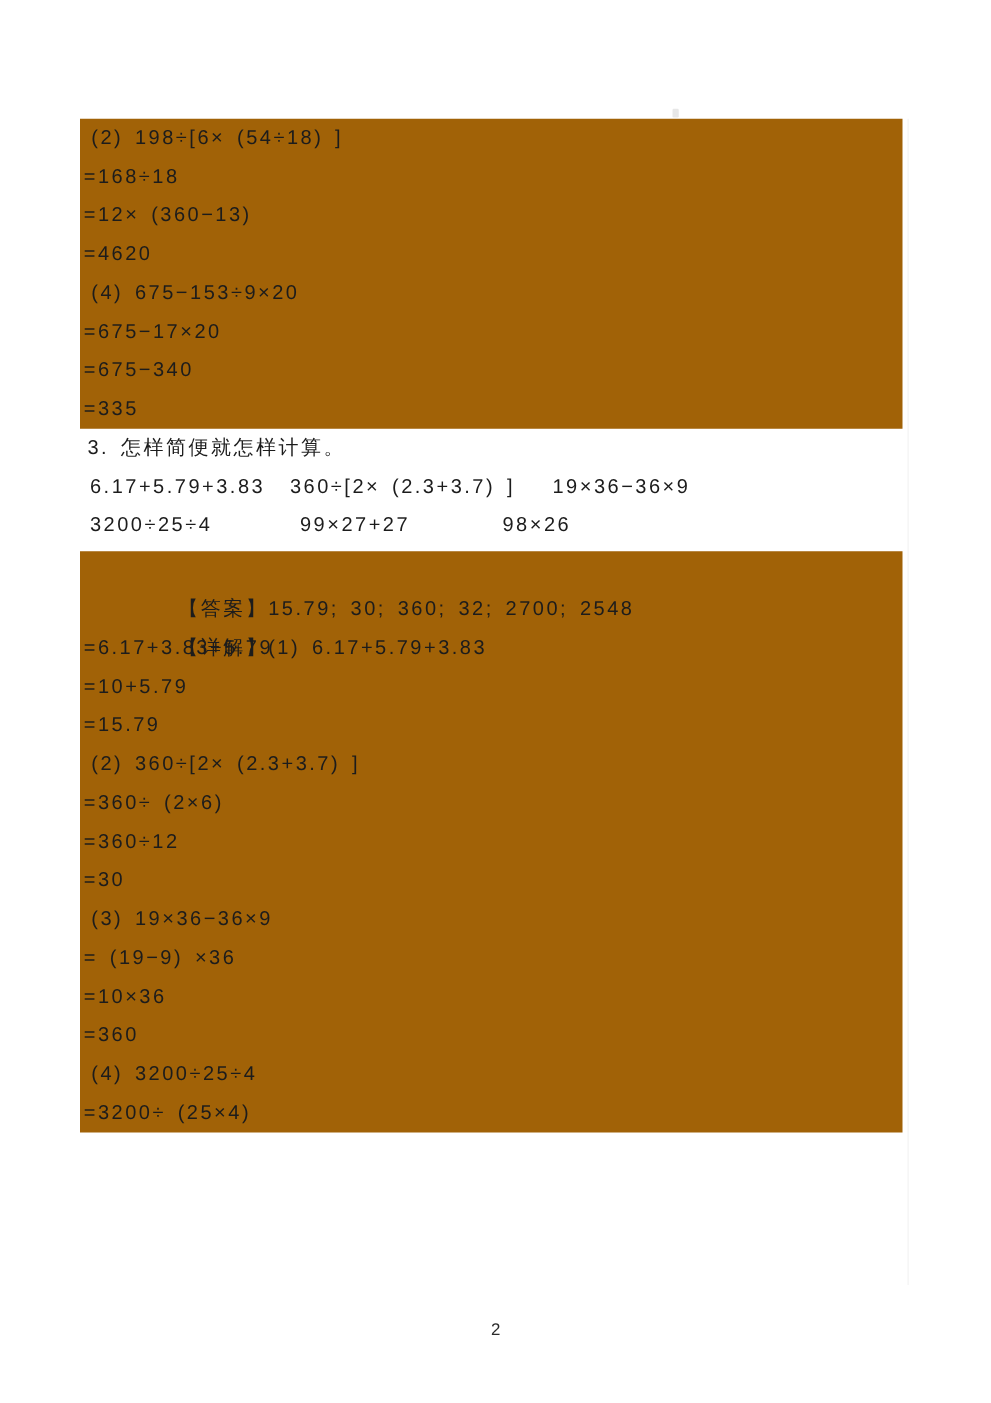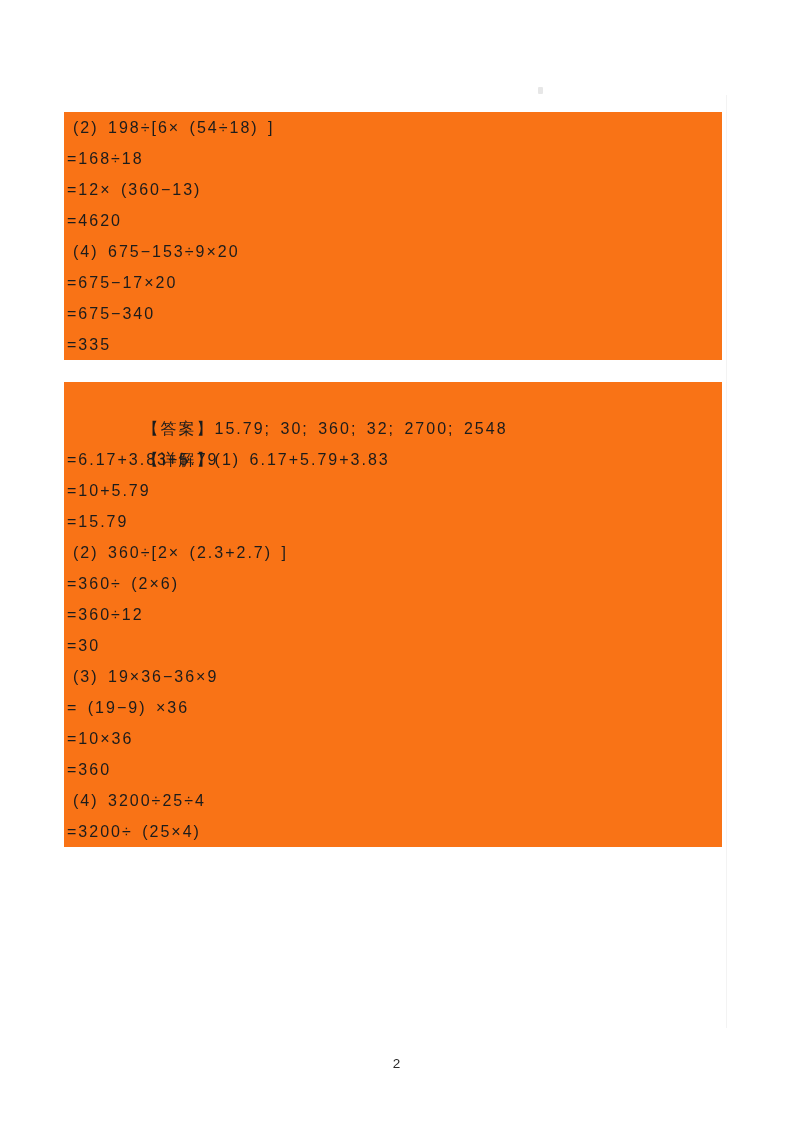--- a/index.html
+++ b/index.html
@@ -20,22 +20,21 @@
     inset: 0;
     background: #ffffff;
   }
   .content {
     position: absolute;
     left: 64px;
     top: 95px;
     width: 658px;
   }
   .shaded-block {
-    background: #f97316;
-    margin-top: 17px;
+    background: #a16207;
   }
   .line {
     height: 31px;
     line-height: 31px;
     font-size: 16px;
     letter-spacing: 2px;
     word-spacing: 3px;
     white-space: pre;
     padding-left: 3px;
     color: #1c1c1c;
@@ -117,34 +116,47 @@
       <div class="line indent">(2) 198÷[6× (54÷18) ]</div>
       <div class="line">=168÷18</div>
       <div class="line">=12× (360−13)</div>
       <div class="line">=4620</div>
       <div class="line indent">(4) 675−153÷9×20</div>
       <div class="line">=675−17×20</div>
       <div class="line">=675−340</div>
       <div class="line">=335</div>
     </section>
 
+    <section>
+      <div class="line heading-line">3. 怎样简便就怎样计算。</div>
+      <div class="prob-row">
+        <span class="c-a">6.17+5.79+3.83</span>
+        <span class="c-b">360÷[2× (2.3+3.7) ]</span>
+        <span class="c-c">19×36−36×9</span>
+      </div>
+      <div class="prob-row">
+        <span class="d-a">3200÷25÷4</span>
+        <span class="d-b">99×27+27</span>
+        <span class="d-c">98×26</span>
+      </div>
+    </section>
 
     <div class="gap"></div>
 
     <section class="shaded-block">
       <div class="line answer-row">
         <span class="label">【答案】</span><span class="values">15.79; 30; 360; 32; 2700; 2548</span>
       </div>
       <div class="line detail-row">
         <span class="label">【详解】</span><span class="expr">(1) 6.17+5.79+3.83</span>
       </div>
       <div class="line">=6.17+3.83+5.79</div>
       <div class="line">=10+5.79</div>
       <div class="line">=15.79</div>
-      <div class="line indent">(2) 360÷[2× (2.3+2.7) ]</div>
+      <div class="line indent">(2) 360÷[2× (2.3+3.7) ]</div>
       <div class="line">=360÷ (2×6)</div>
       <div class="line">=360÷12</div>
       <div class="line">=30</div>
       <div class="line indent">(3) 19×36−36×9</div>
       <div class="line">= (19−9) ×36</div>
       <div class="line">=10×36</div>
       <div class="line">=360</div>
       <div class="line indent">(4) 3200÷25÷4</div>
       <div class="line">=3200÷ (25×4)</div>
     </section>

